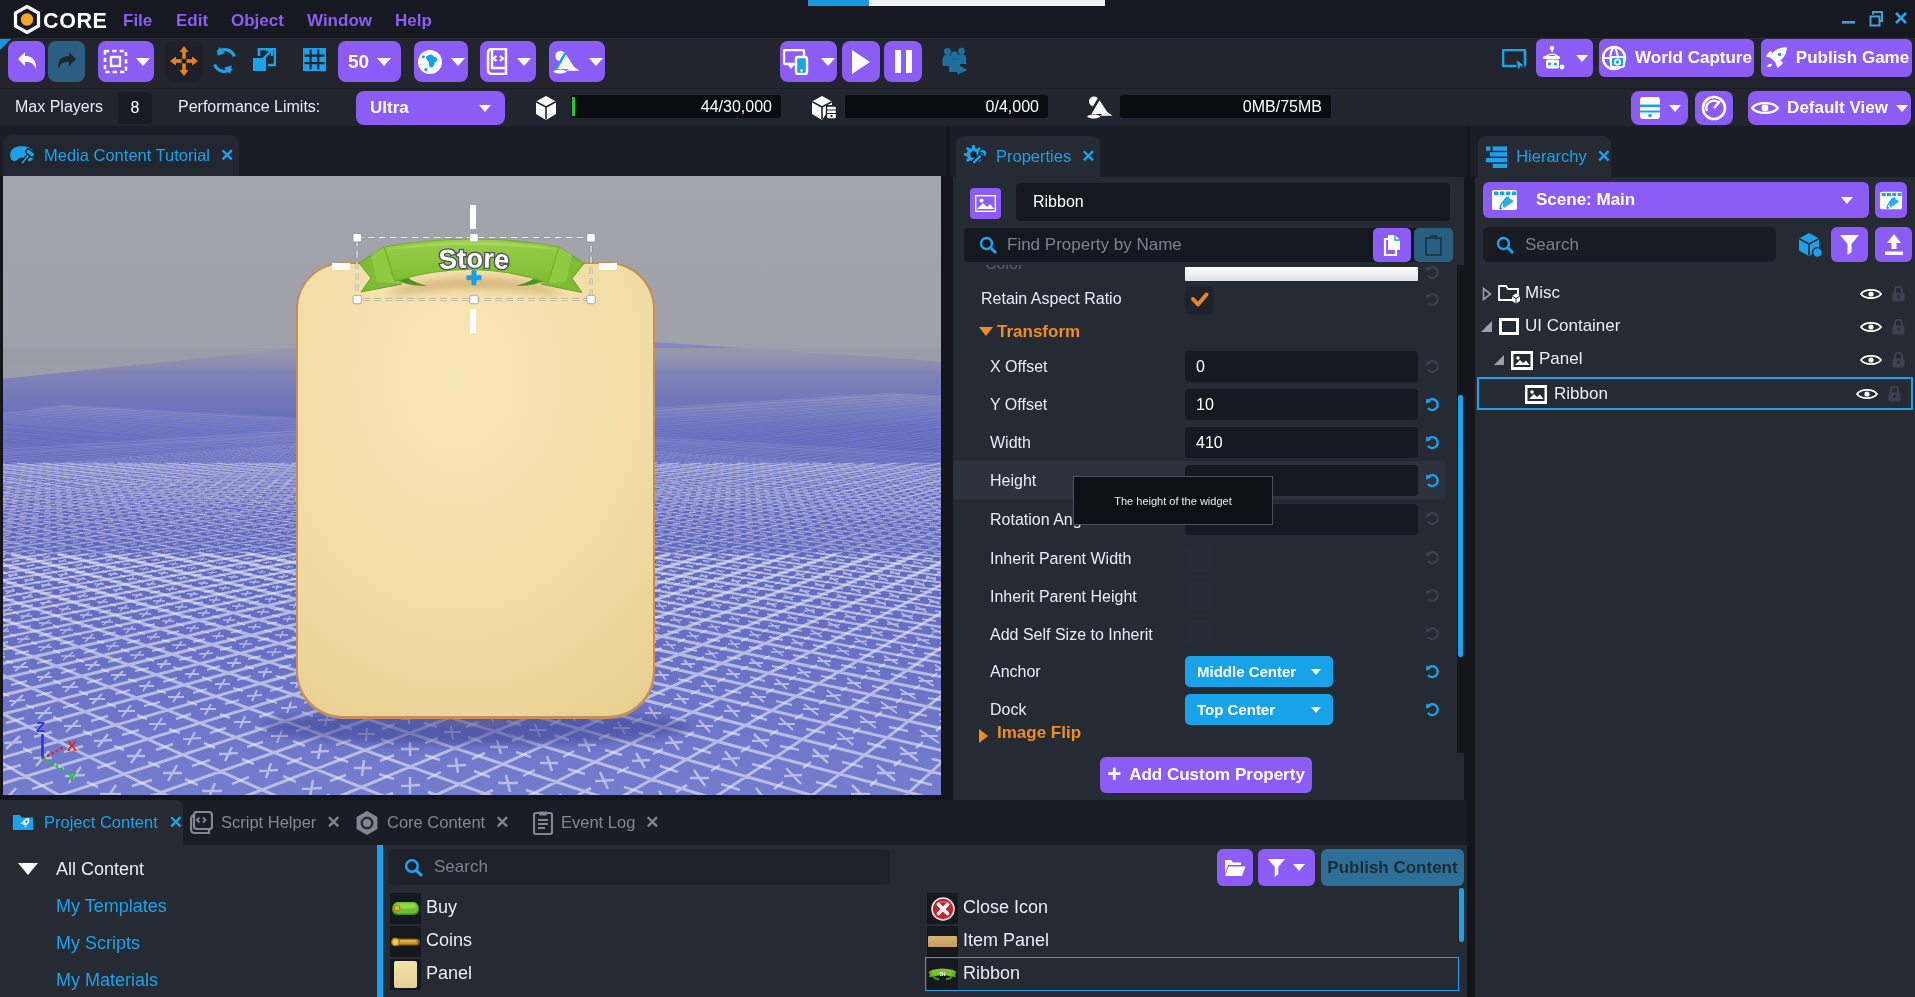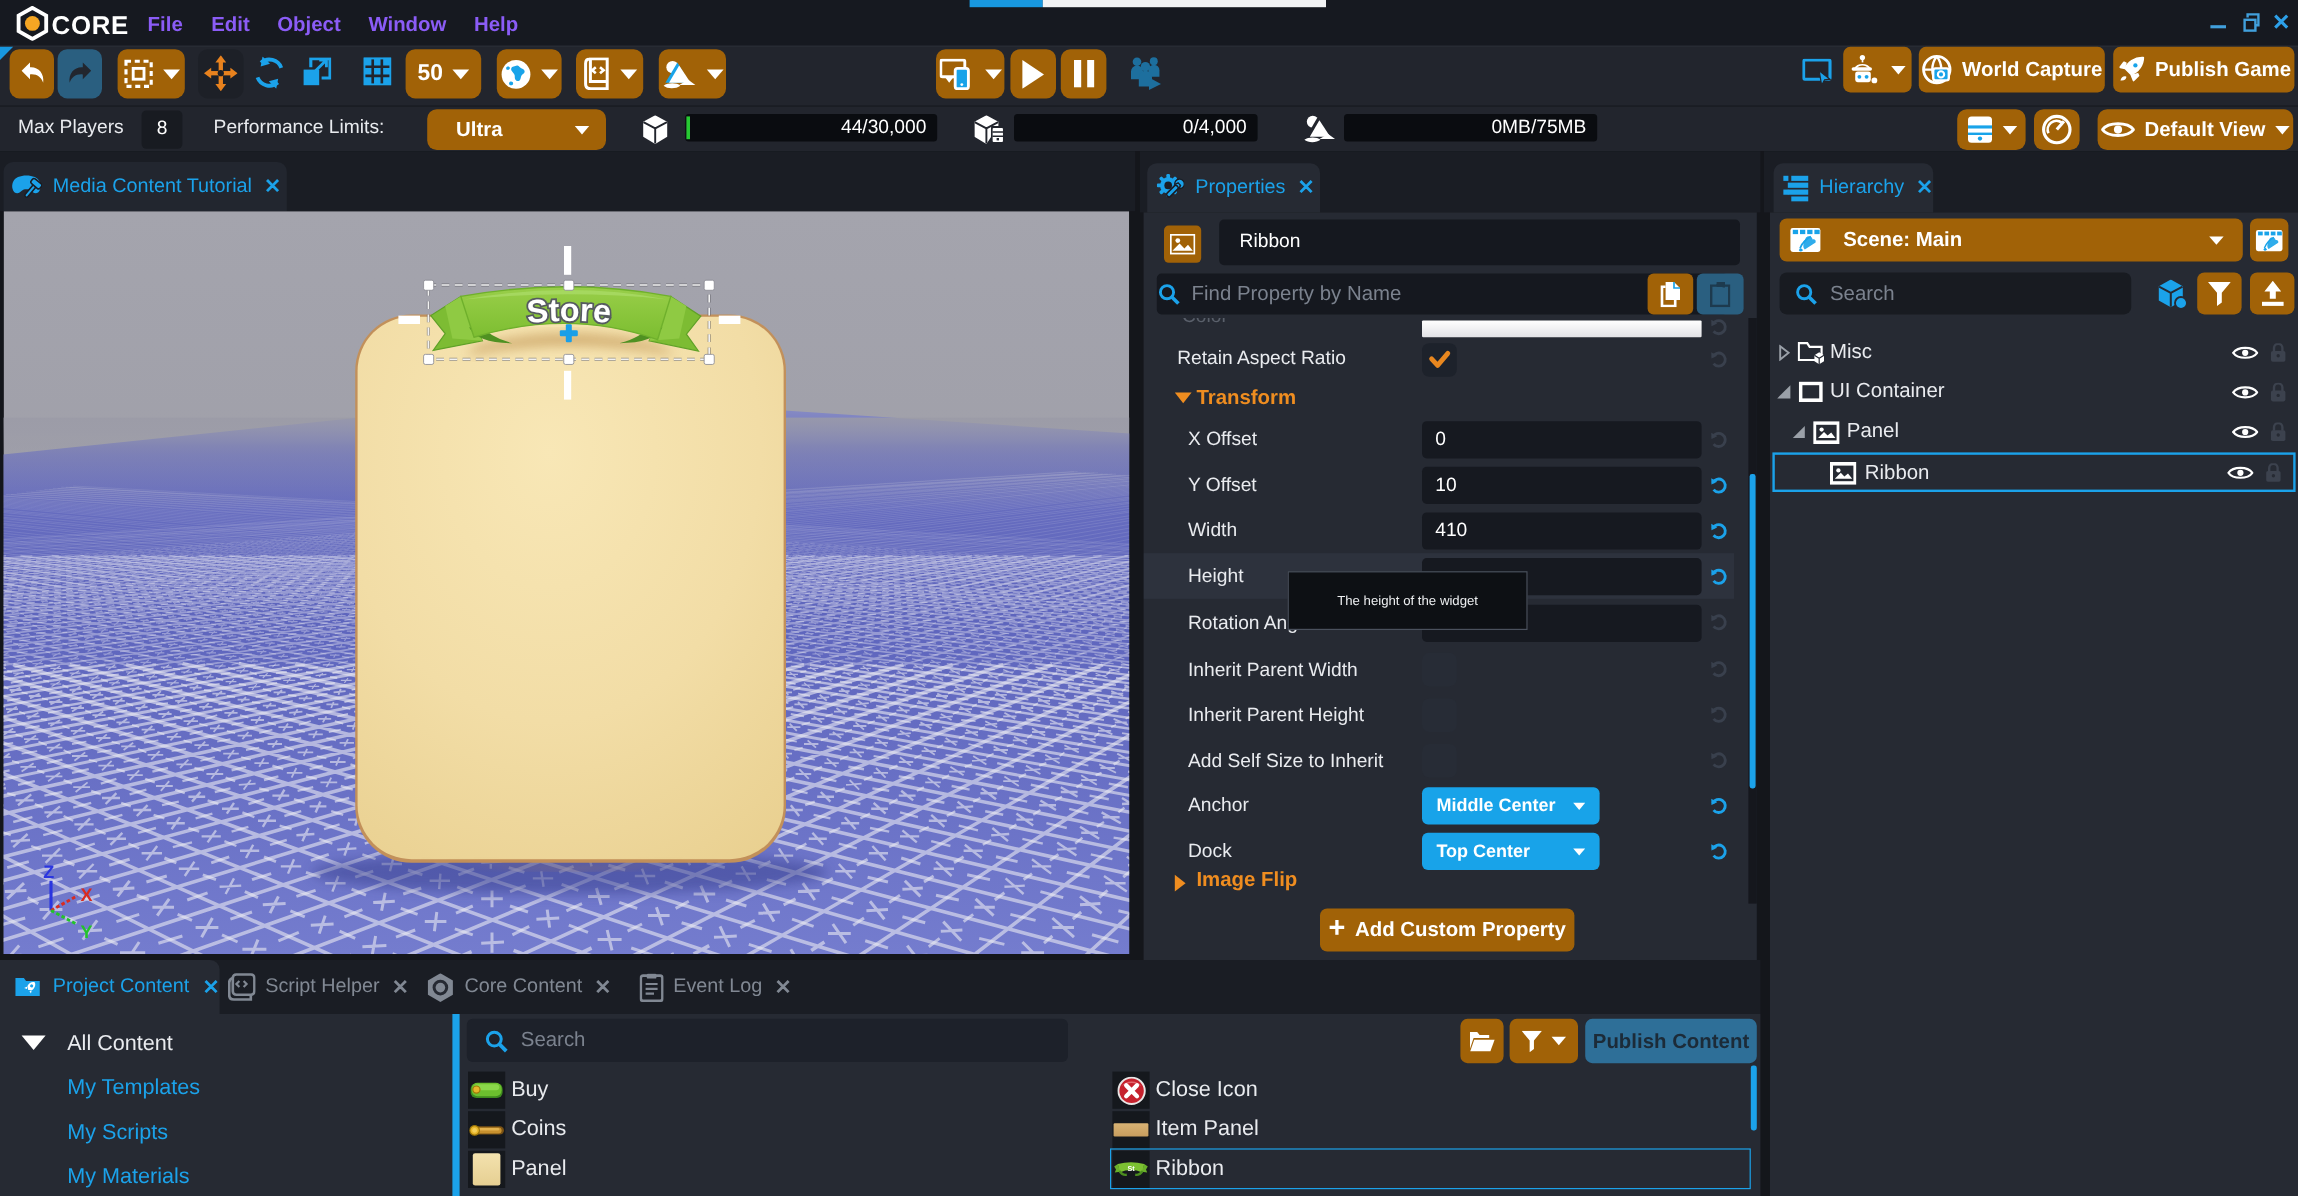--- a/index.html
+++ b/index.html
@@ -1,17 +1,17 @@
 <!DOCTYPE html>
 <html><head><meta charset="utf-8"><style>
 *{margin:0;padding:0;box-sizing:border-box}
 html,body{width:1915px;height:997px;overflow:hidden}
 body{background:#14161c;font-family:"Liberation Sans",sans-serif;position:relative;color:#e8eaee}
 .abs{position:absolute}
-.btn{position:absolute;background:#a16207;border-radius:6px;display:flex;align-items:center;justify-content:center;gap:8px}
+.btn{position:absolute;background:#8b5cf6;border-radius:6px;display:flex;align-items:center;justify-content:center;gap:8px}
 .btn.r8{border-radius:8px}
 .mut{background:#2a5f80}
 .dd{width:0;height:0;border-left:7px solid transparent;border-right:7px solid transparent;border-top:8px solid #fff}
 .dds{width:0;height:0;border-left:6px solid transparent;border-right:6px solid transparent;border-top:7px solid #fff}
 .inp{position:absolute;background:#15181f;border-radius:4px;display:flex;align-items:center;color:#fff;font-size:16px}
 .ph{color:#7b828e;font-size:17px}
 .lbl{position:absolute;color:#e9ebef;font-size:16px;white-space:nowrap}
 .blue{color:#1ba2ea}
 .bold{font-weight:bold}
 .tabtxt{font-size:16.5px;color:#1ba2ea;white-space:nowrap}
@@ -213,21 +213,21 @@
       <span style="font-size:17px;font-weight:bold;color:#fff">Publish Game</span>
     </div>
 </div>
 
 <div id="statsbar">
  <span class="lbl" style="left:15px;top:9px">Max Players</span>
  <div class="inp" style="left:118px;top:3px;width:34px;height:32px;justify-content:center;background:#181b21">
       <span>8</span>
     </div>
  <span class="lbl" style="left:178px;top:9px">Performance Limits:</span>
- <div class="btn r8" style="left:356px;top:2px;width:149px;height:34px;justify-content:flex-start;padding-left:24px">
+ <div class="btn r8" style="left:356px;top:2px;width:149px;height:34px;justify-content:flex-start;padding-left:14px">
       <span style="font-size:17px;font-weight:bold;color:#fff">Ultra</span>
       <div class="dds" style="position:absolute;right:14px"></div>
     </div>
  <svg class="abs" style="left:535px;top:7px" width="22" height="24" viewBox="0 0 22 24">
       <path d="M11 0 L21 5.5 L21 18 L11 24 L1 18 L1 5.5 Z" fill="#fff"></path>
       <g stroke="#22252d" stroke-width="1.6" fill="none">
         <path d="M1.2 5.8 L11 11 L20.8 5.8 M11 11 L11 23.6"></path>
       </g>
     </svg>
  <div class="inp" style="left:571px;top:6px;width:210px;height:23px;background:#0a0c10;border-radius:3px">
@@ -434,21 +434,21 @@
  <div class="btn" style="left:17px;top:11px;width:31px;height:31px;border-radius:4px">
       <svg width="21" height="17" viewBox="0 0 21 17">
         <rect x="0.5" y="0.5" width="20" height="16" fill="none" stroke="#fff" stroke-width="1.8"></rect>
         <circle cx="6.5" cy="5.5" r="2" fill="#fff"></circle>
         <path d="M2 14 L8 8 L12 12 L15 9 L19 14 Z" fill="#fff"></path>
       </svg>
     </div>
  <div class="inp" style="left:63px;top:6px;width:434px;height:38px;padding-left:17px">
       <span>Ribbon</span>
     </div>
- <div class="inp" style="left:11px;top:51px;width:476px;height:34px;">
+ <div class="inp" style="left:11px;top:51px;width:476px;height:34px;padding-left:14px">
    <svg width="20" height="20" viewBox="0 0 20 20">
         <circle cx="8.5" cy="8.5" r="5.5" fill="none" stroke="#1ba2ea" stroke-width="2.4"></circle>
         <path d="M12.5 12.5 L18 18" stroke="#1ba2ea" stroke-width="3"></path>
       </svg>
    <span class="ph" style="margin-left:9px">Find Property by Name</span>
     </div>
  <div class="btn" style="left:420px;top:51px;width:38px;height:34px;border-radius:5px">
       <svg width="19" height="22" viewBox="0 0 19 22">
         <path d="M5 1 L12 1 L17 6 L17 16 L5 16 Z" fill="#fff"></path>
         <path d="M12 1 L12 6 L17 6" fill="none" stroke="#18a3e9" stroke-width="1.4"></path>

